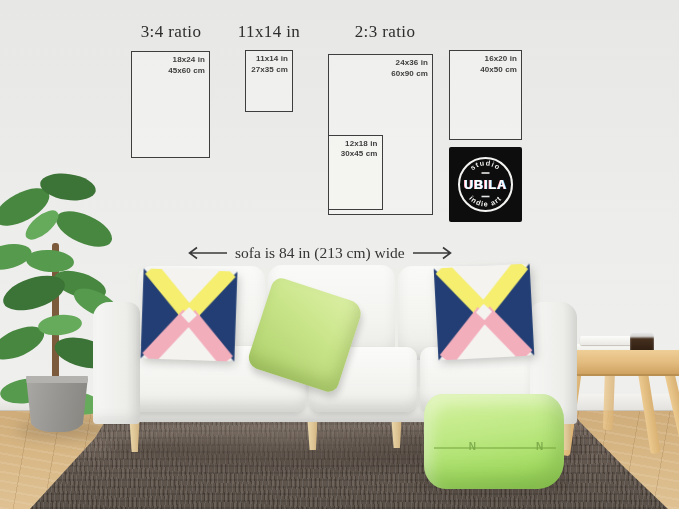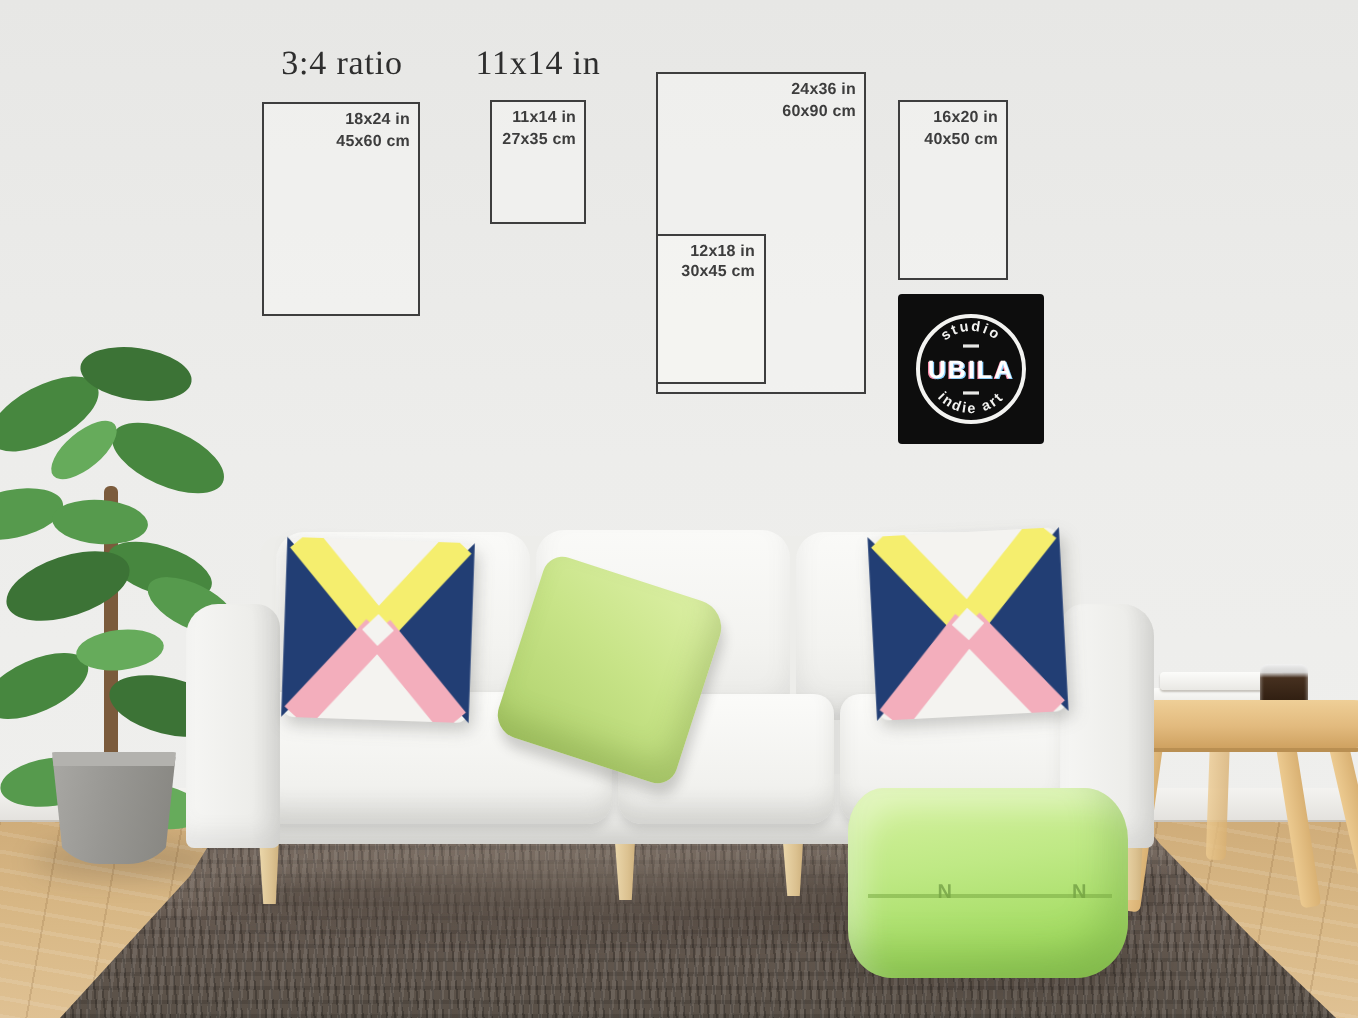--- a/index.html
+++ b/index.html
@@ -128,34 +128,35 @@
     </div>
 
     <div class="g-title" style="left:209px;top:22px">11x14 in</div>
     <div class="frame" style="left:245px;top:50px;width:48px;height:62px">
       <div class="flabel">
         <div>11x14 in</div>
         <div>27x35 cm</div>
       </div>
     </div>
 
-    <div class="frame" style="left:328px;top:36px;width:105px;height:161px">
+    <div class="g-title" style="left:325px;top:22px">2:3 ratio</div>
+    <div class="frame" style="left:328px;top:54px;width:105px;height:161px">
       <div class="flabel">
         <div>24x36 in</div>
         <div>60x90 cm</div>
       </div>
       <div class="frame" style="left:-1.5px;top:79.5px;width:55px;height:75px">
         <div class="flabel">
           <div>12x18 in</div>
           <div>30x45 cm</div>
         </div>
       </div>
     </div>
 
-    <div class="frame" style="left:449px;top:50px;width:55px;height:90px">
+    <div class="frame" style="left:449px;top:50px;width:73px;height:90px">
       <div class="flabel">
         <div>16x20 in</div>
         <div>40x50 cm</div>
       </div>
     </div>
 
     <div class="logo">
       <svg viewBox="0 0 73 75" width="73" height="75">
         <rect x="0" y="0" width="73" height="75" rx="2" fill="#0d0d0d"></rect>
         <circle cx="36.5" cy="37.5" r="26.5" fill="none" stroke="#f3f3f1" stroke-width="2"></circle>
@@ -168,20 +169,29 @@
           <textPath href="#arcBot" startOffset="50%" text-anchor="middle">indie art</textPath>
         </text>
         <line x1="32.5" y1="26" x2="40.5" y2="26" stroke="#e8e8e6" stroke-width="1.6"></line>
         <line x1="32.5" y1="49.5" x2="40.5" y2="49.5" stroke="#e8e8e6" stroke-width="1.6"></line>
         <text x="35.9" y="42.3" text-anchor="middle" font-family="Liberation Sans, sans-serif" font-size="12.5" font-weight="bold" letter-spacing="1" fill="#ff8fb0">UBILA</text>
         <text x="37.1" y="42.3" text-anchor="middle" font-family="Liberation Sans, sans-serif" font-size="12.5" font-weight="bold" letter-spacing="1" fill="#8fd4ff">UBILA</text>
         <text x="36.5" y="42" text-anchor="middle" font-family="Liberation Sans, sans-serif" font-size="12.5" font-weight="bold" letter-spacing="1" fill="#ffffff">UBILA</text>
       </svg>
     </div>
 
+    <div class="sofa-width">
+      <svg width="42" height="16" viewBox="0 0 42 16">
+        <path d="M41 8 H4 M11 2.5 L3.5 8 L11 13.5" fill="none" stroke="#3a3a3a" stroke-width="1.6"></path>
+      </svg>
+      <span>sofa is 84 in (213 cm) wide</span>
+      <svg width="42" height="16" viewBox="0 0 42 16">
+        <path d="M1 8 H38 M31 2.5 L38.5 8 L31 13.5" fill="none" stroke="#3a3a3a" stroke-width="1.6"></path>
+      </svg>
+    </div>
   </div>
 
   <div class="rug"></div>
   <div class="shadow" style="left:104px;top:432px;width:480px;height:34px;z-index:3"></div>
   <div class="shadow" style="left:16px;top:422px;width:96px;height:16px;z-index:1;opacity:.55"></div>
   <div class="shadow" style="left:414px;top:468px;width:162px;height:26px;z-index:5;opacity:.6"></div>
 
   <svg class="plant" viewBox="0 0 132 272">
     <rect x="60" y="78" width="7" height="172" rx="3" fill="#7b5b3c"></rect>
     <g fill="#47873f">

